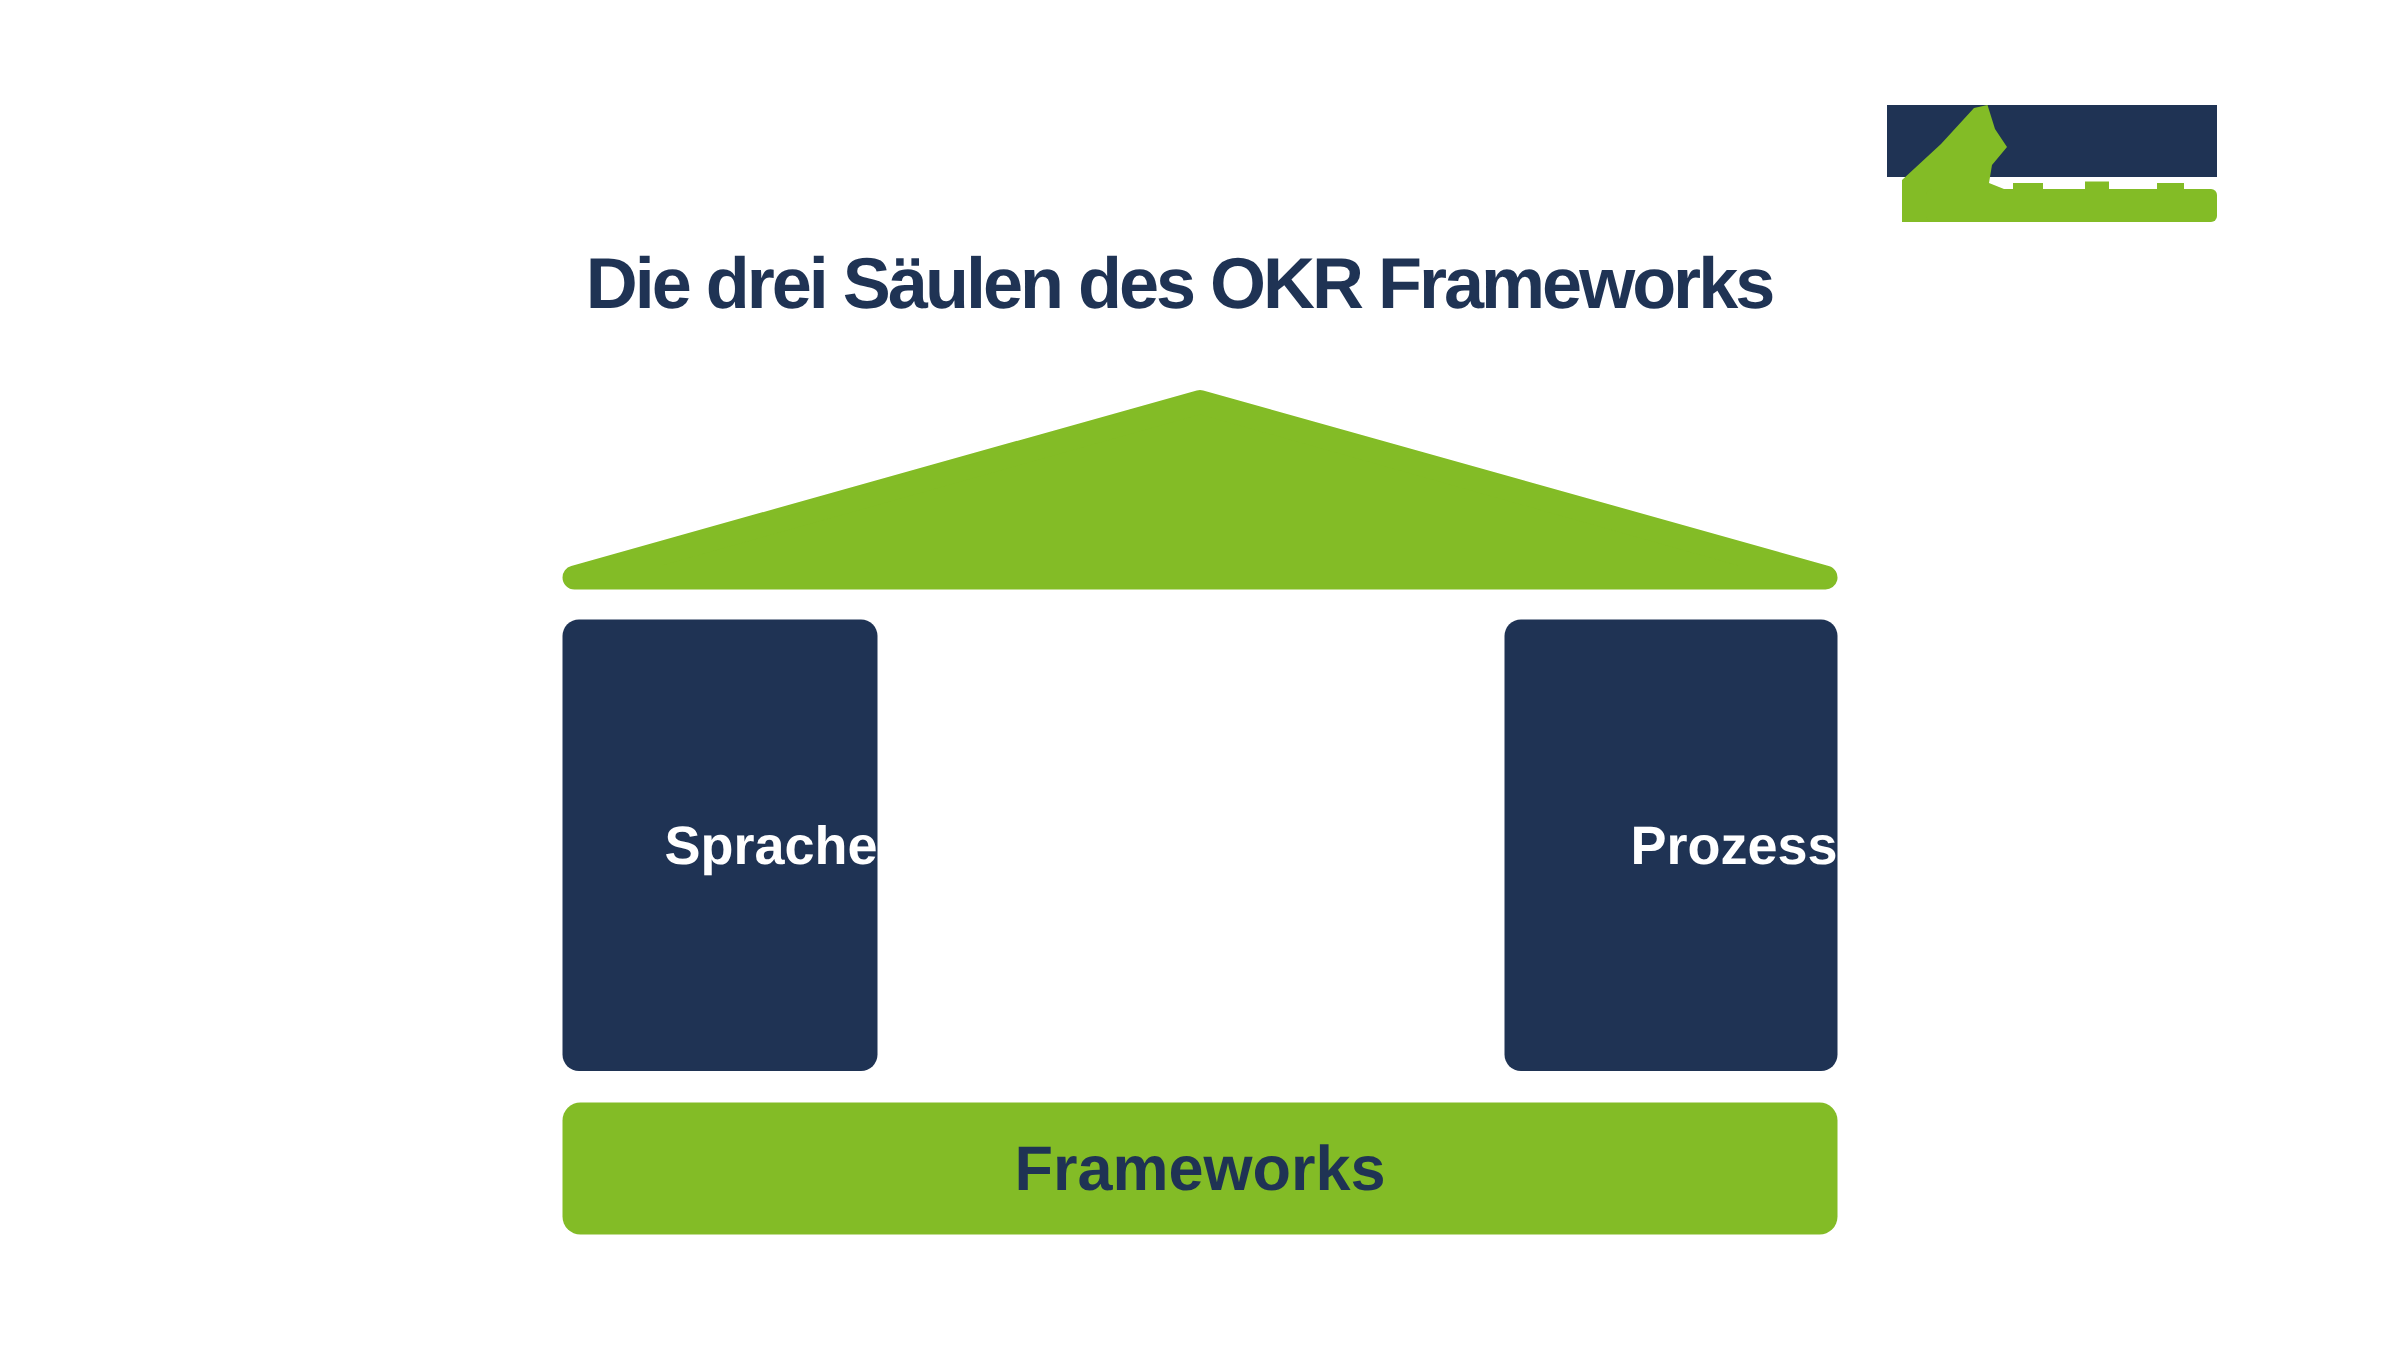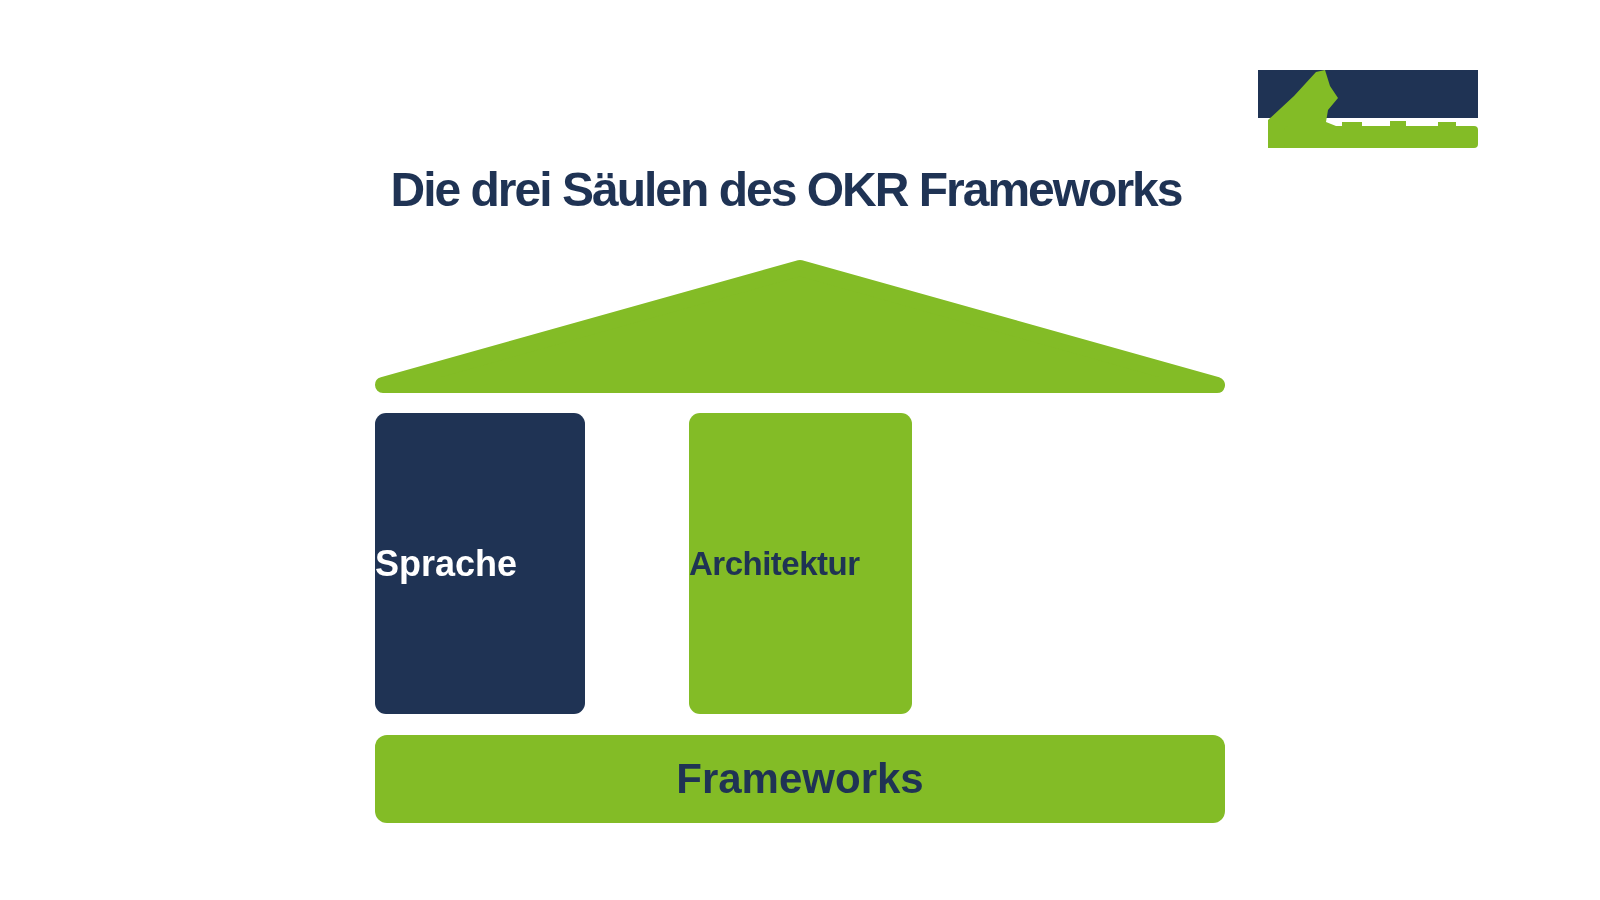--- a/index.html
+++ b/index.html
@@ -55,21 +55,21 @@
     color: #1F3354;
   }
 
   .pillar {
     position: absolute;
     top: 413px;
     height: 301px;
     border-radius: 11px;
     display: flex;
     align-items: center;
-    justify-content: flex-start;
+    justify-content: flex-end;
   }
   .pillar span {
     font-weight: 700;
     white-space: nowrap;
   }
   .pillar-1 { left: 375px;  width: 210px; }
   .pillar-2 { left: 689px;  width: 223px; }
   .pillar-3 { left: 1003px; width: 222px; }
   .pillar-1 span, .pillar-3 span { font-size: 36px; }
   .pillar-2 span { font-size: 33px; letter-spacing: -0.5px; }
@@ -111,22 +111,22 @@
 
   <div class="diagram">
 
     <svg class="roof-svg" viewBox="0 0 870 146">
       <polygon points="18,135 435,18 852,135" fill="#83BC26" stroke="#83BC26" stroke-width="16" stroke-linejoin="round"></polygon>
     </svg>
 
     <div class="pillar pillar-1" style="background: rgb(31, 51, 84); color: rgb(255, 255, 255);">
       <span>Sprache</span>
     </div>
-    <div class="pillar pillar-2" style="background: rgb(131, 188, 38); color: rgb(31, 51, 84);">
-      <span>Architektur</span>
+    <div class="pillar pillar-3" style="background: rgb(31, 51, 84); color: rgb(255, 255, 255);">
+      <span>Prozess</span>
     </div>
 
     <div class="base-bar">
       <span>Frameworks</span>
     </div>
 
   </div>
 </div>
 
 </body></html>

